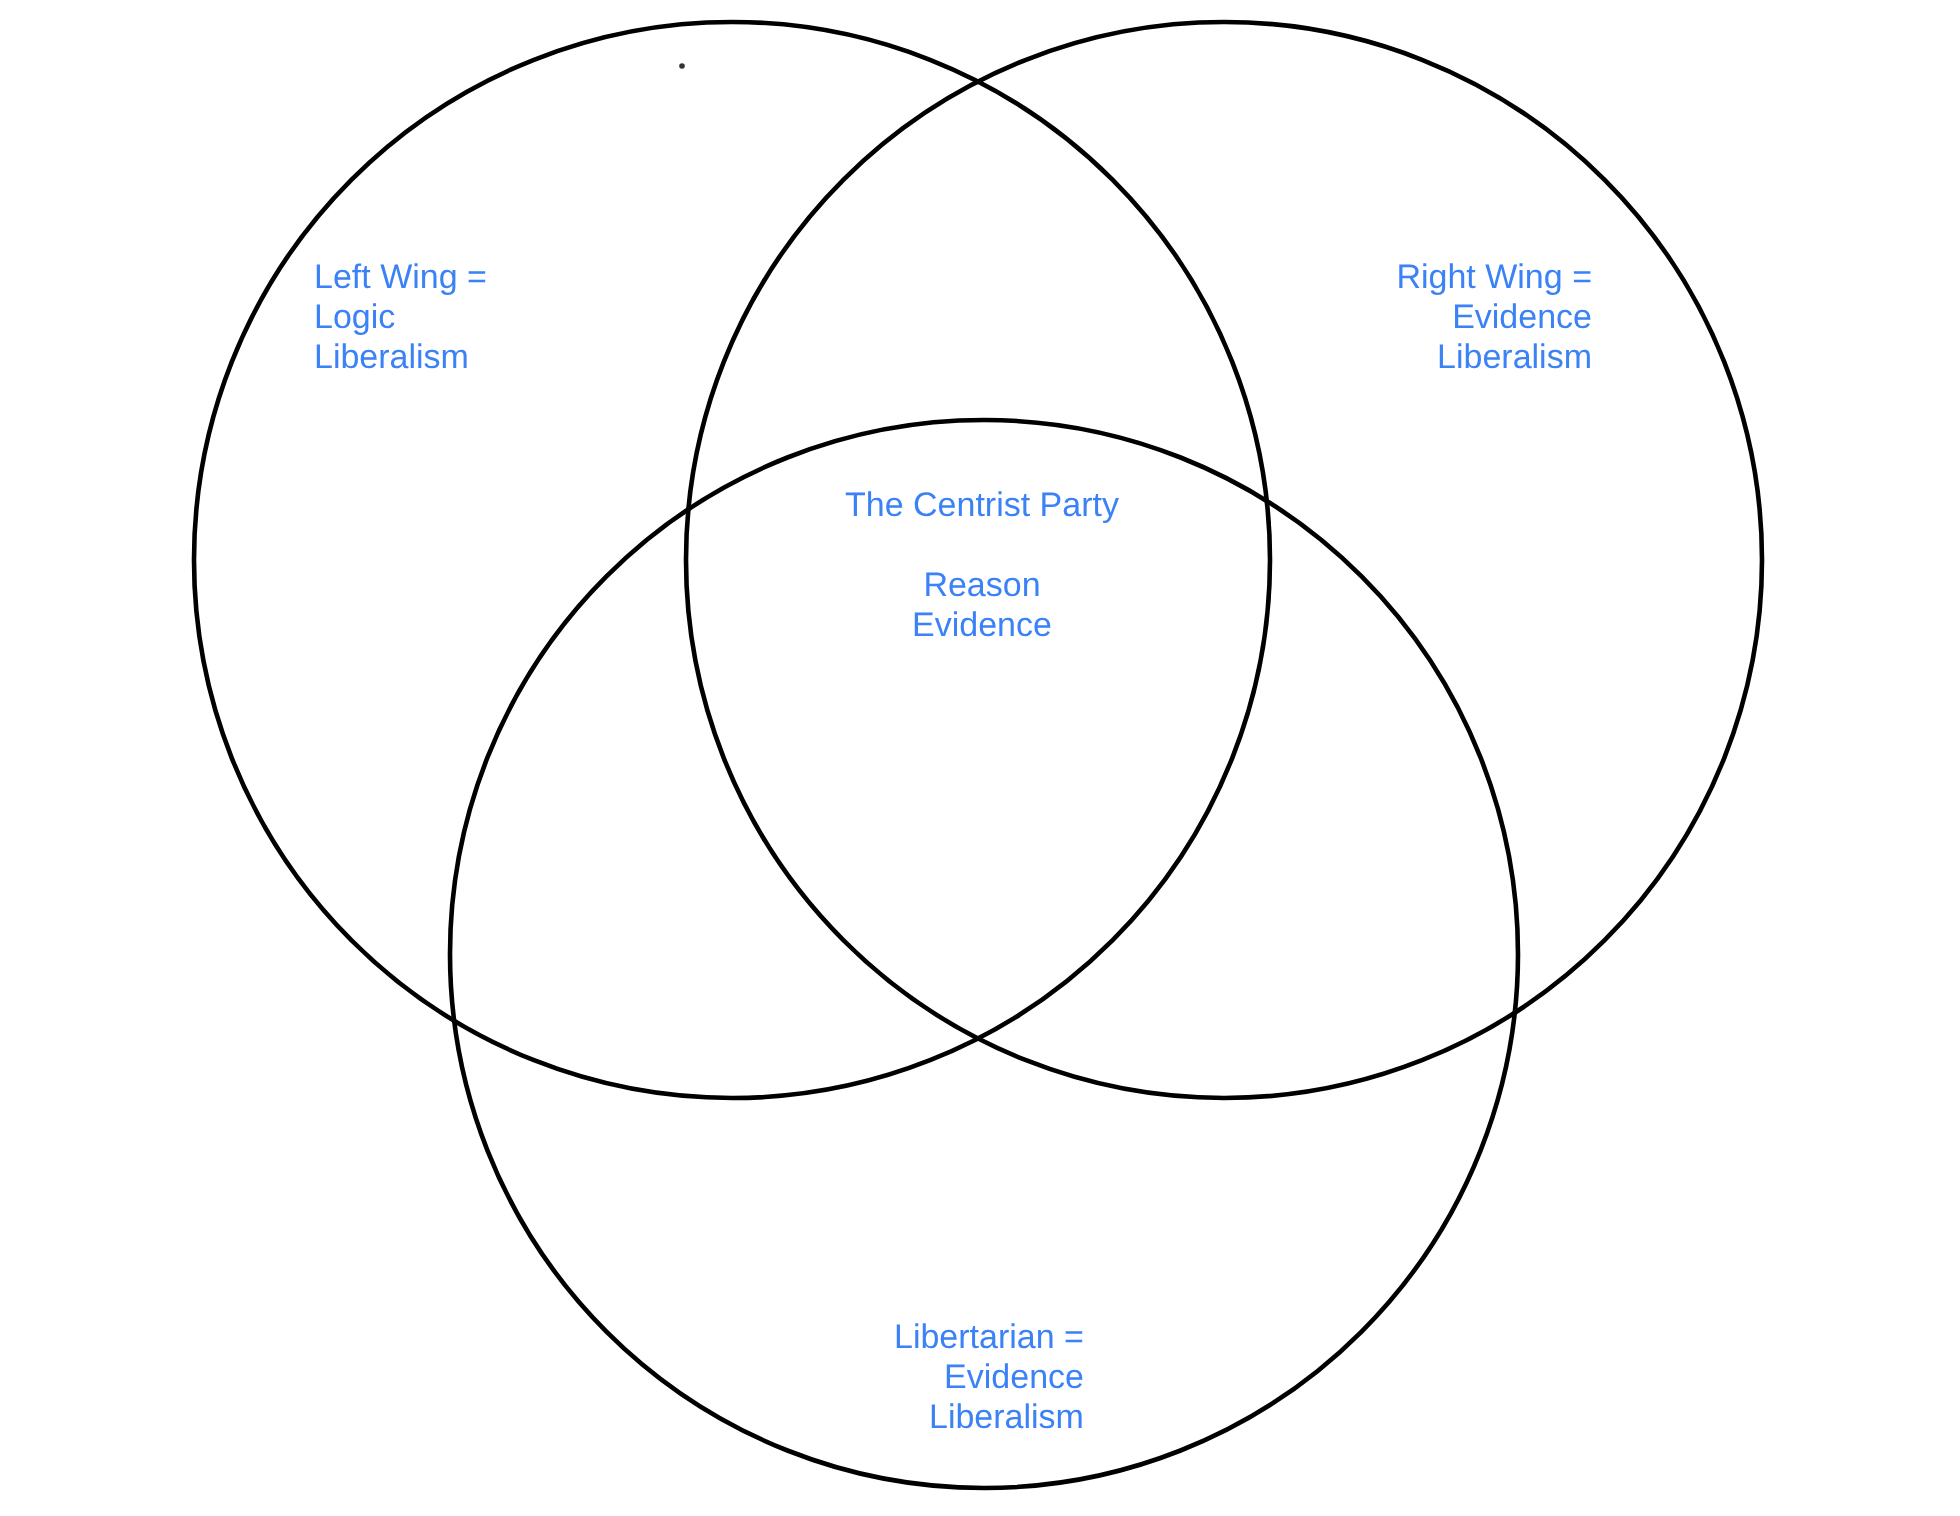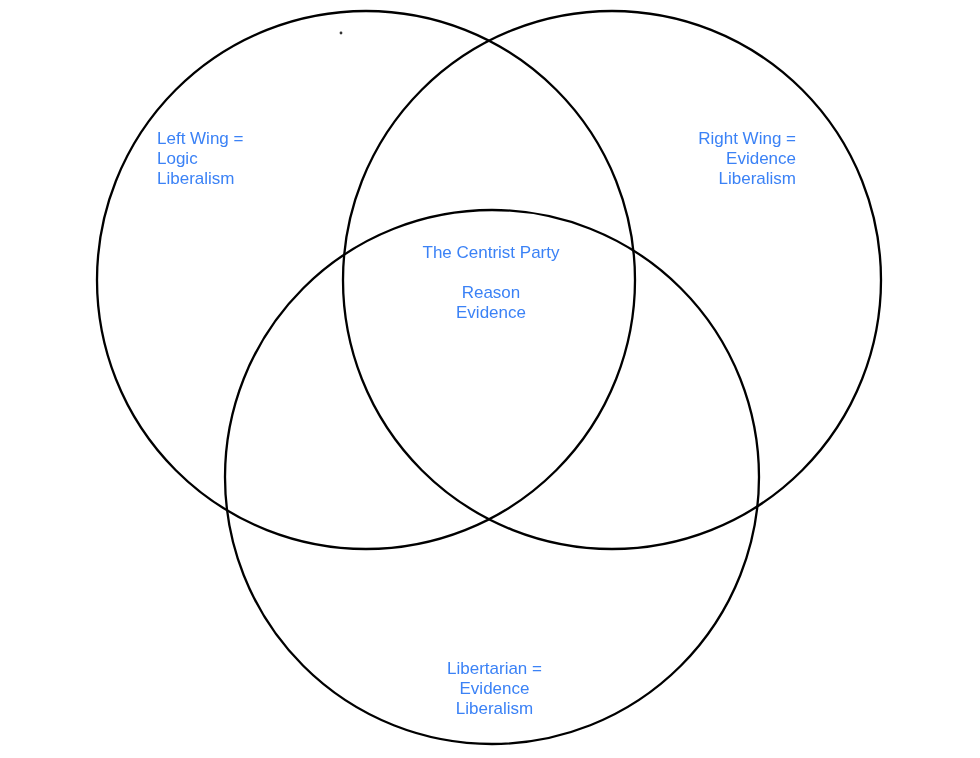--- a/index.html
+++ b/index.html
@@ -26,21 +26,21 @@
     position: absolute;
     color: #3b82f6;
     font-size: 17px;
     line-height: 20px;
     font-weight: normal;
     white-space: nowrap;
   }
   .label span { display: block; }
   .label-left   { left: 157px; top: 129px; text-align: left; }
   .label-right  { right: 184px; top: 129px; text-align: right; }
-  .label-bottom { left: 447px; top: 659px; text-align: center; }
+  .label-bottom { left: 447px; top: 659px; text-align: right; }
   .label-center {
     left: 341px;
     top: 243px;
     width: 300px;
     text-align: center;
   }
   .label-center .center-title { margin-bottom: 20px; }
 </style>
 </head>
 <body>

